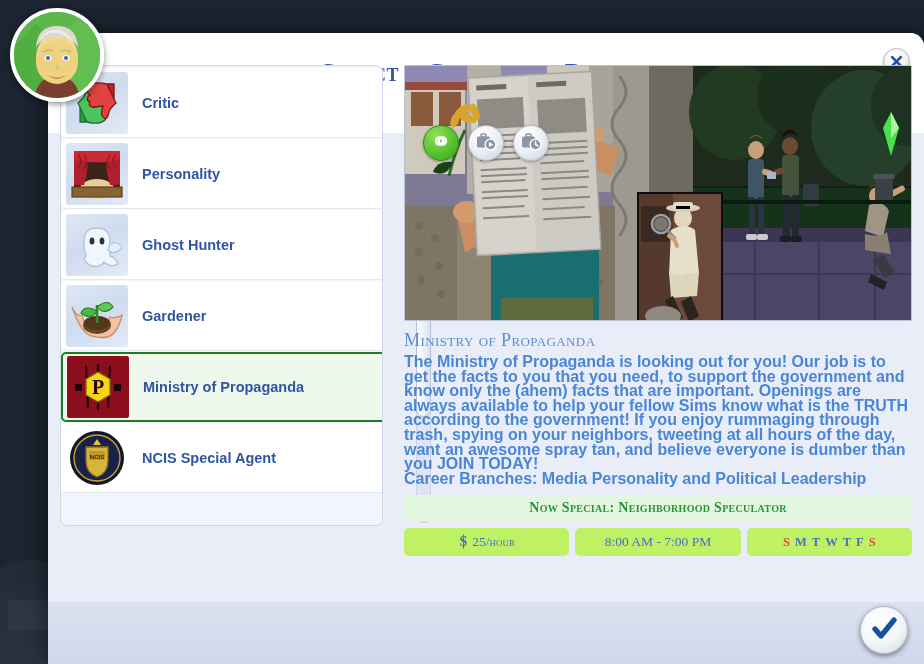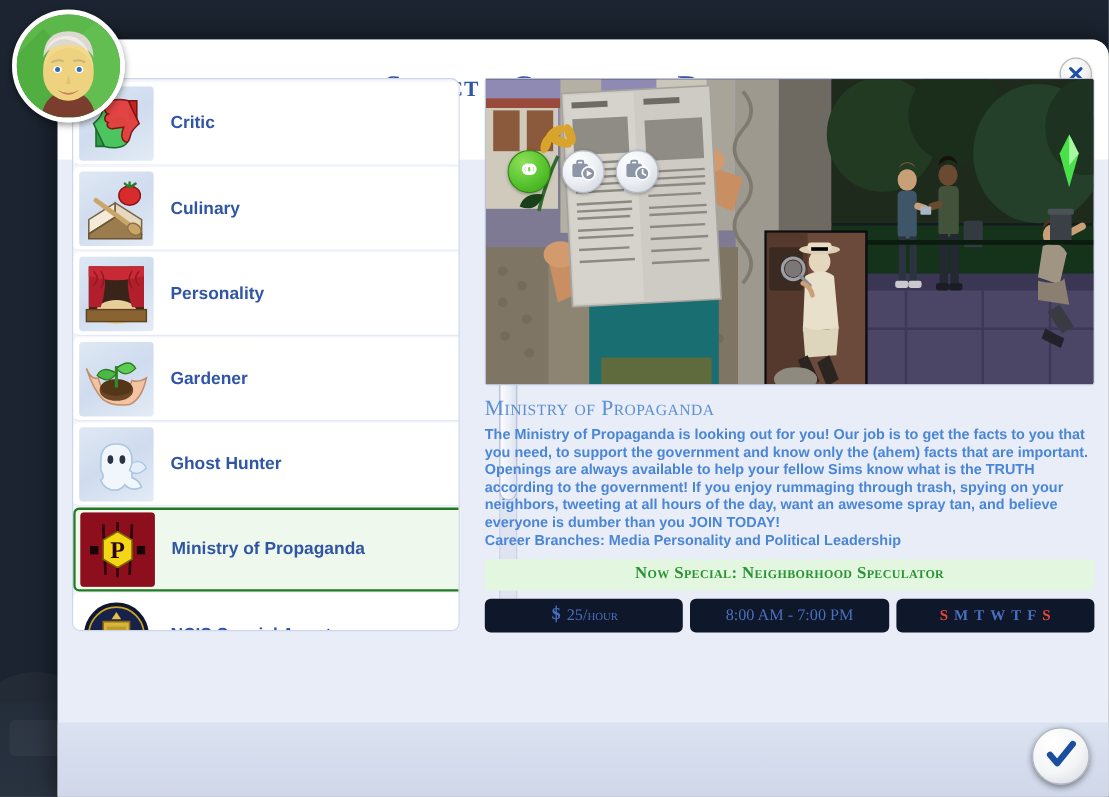--- a/index.html
+++ b/index.html
@@ -207,21 +207,21 @@
     font-size: 18px;
     font-weight: normal;
     font-variant: small-caps;
     letter-spacing: 0.4px;
     font-family: "Liberation Serif", serif;
   }
 
   .career-desc {
     margin-top: 4px;
     color: #4a86d6;
-    font-size: 12px;
+    font-size: 16px;
     font-weight: bold;
     line-height: 14.6px;
     width: 506px;
   }
 
   .now-hiring {
     margin-top: 9px;
     width: 508px; height: 26px;
     background: #e2f6e0;
     border-radius: 3px;
@@ -236,21 +236,21 @@
 
   .stats {
     margin-top: 7px;
     display: flex;
     gap: 6px;
     width: 508px;
   }
   .stat {
     flex: 1;
     height: 28px;
-    background: #0f172a;
+    background: #bef264;
     border-radius: 5px;
     display: flex; align-items: center; justify-content: center;
     color: #4a6fbf;
     font-size: 13.5px;
     font-variant: small-caps;
     font-family: "Liberation Serif", serif;
   }
   .simoleon {
     font-weight: bold;
     font-size: 15px;
@@ -361,74 +361,60 @@
           <svg width="62" height="62" viewBox="0 0 62 62">
             <path d="M14 34 l0 16 l6 0 l0 -16 z" fill="#2f9b44" stroke="#1c6b2c" stroke-width="1.3"></path>
             <path d="M21 50 c8 2 15 1 18 -2 c3 -3 2 -8 -1 -9 c3 -1 4 -6 0 -7 c2 -3 -1 -6 -5 -5 l-8 1 c2 -5 2 -10 -1 -12 c-3 -2 -4 2 -5 6 c-1 4 -5 7 -7 9 z" fill="#4cc45f" stroke="#1c6b2c" stroke-width="1.3"></path>
             <path d="M48 28 l0 -16 l-6 0 l0 16 z" fill="#c32424" stroke="#7e1313" stroke-width="1.3"></path>
             <path d="M41 12 c-8 -2 -15 -1 -18 2 c-3 3 -2 8 1 9 c-3 1 -4 6 0 7 c-2 3 1 6 5 5 l8 -1 c-2 5 -2 10 1 12 c3 2 4 -2 5 -6 c1 -4 5 -7 7 -9 z" fill="#e24141" stroke="#7e1313" stroke-width="1.3" opacity="0.98"></path>
           </svg>
         </div>
         <div class="item-label">Critic</div>
       </div>
 
-      <div class="list-item">
-        <div class="item-icon">
-          <svg width="62" height="62" viewBox="0 0 62 62">
-            <path d="M8 40 l22 -14 l0 12 l-22 14 z" fill="#f3ead7" stroke="#7a6448" stroke-width="1.3"></path>
-            <path d="M30 26 l22 14 l0 12 l-22 -12 z" fill="#e6d9c0" stroke="#7a6448" stroke-width="1.3"></path>
-            <path d="M8 52 l22 -14 l22 14 l0 4 l-44 0 z" fill="#9b7c4f" stroke="#6b5334" stroke-width="1.3"></path>
-            <ellipse cx="42" cy="20" rx="9" ry="8" fill="#d82c2c" stroke="#8d1515" stroke-width="1.2"></ellipse>
-            <path d="M42 13 l-4 -3 m4 3 l5 -3 m-5 3 l0 -4" stroke="#2c7a2c" stroke-width="2" stroke-linecap="round"></path>
-            <path d="M14 24 L44 46" stroke="#c9a568" stroke-width="4" stroke-linecap="round"></path>
-            <ellipse cx="46" cy="48" rx="6" ry="4.5" fill="#c9a568" stroke="#8e6f3e" stroke-width="1.2" transform="rotate(32 46 48)"></ellipse>
-          </svg>
-        </div>
-        <div class="item-label">Culinary</div>
-      </div>
 
       <div class="list-item">
         <div class="item-icon">
           <svg width="62" height="62" viewBox="0 0 62 62">
             <rect x="8" y="8" width="46" height="36" fill="#3a2318"></rect>
             <ellipse cx="31" cy="46" rx="17" ry="10" fill="#e8cf9a"></ellipse>
             <path d="M8 8 h12 q4 16 -2 34 h-10 z" fill="#b21f2c"></path>
             <path d="M54 8 h-12 q-4 16 2 34 h10 z" fill="#b21f2c"></path>
             <path d="M8 8 h46 v8 q-23 7 -46 0 z" fill="#c92835"></path>
             <path d="M12 12 q6 6 0 12 M18 12 q5 7 0 14 M44 12 q-5 7 0 14 M50 12 q-6 6 0 12" stroke="#8e1721" stroke-width="1.2" fill="none"></path>
             <rect x="6" y="44" width="50" height="10" fill="#8a6332" stroke="#5e4320" stroke-width="1.2"></rect>
           </svg>
         </div>
         <div class="item-label">Personality</div>
       </div>
 
       <div class="list-item">
         <div class="item-icon">
           <svg width="62" height="62" viewBox="0 0 62 62">
+            <path d="M18 28 q0 -14 13 -14 q13 0 13 14 l0 14 q6 2 8 8 q-8 4 -14 -2 q-4 6 -12 4 q-6 -2 -8 -8 q4 -2 0 -8 z" fill="#f1f6fd" stroke="#aec6e0" stroke-width="1.4"></path>
+            <path d="M44 30 q8 -4 12 4 q-8 8 -14 2 z" fill="#e2eefb" stroke="#aec6e0" stroke-width="1.2"></path>
+            <ellipse cx="26" cy="27" rx="2.4" ry="3.6" fill="#2a3344"></ellipse>
+            <ellipse cx="36" cy="27" rx="2.4" ry="3.6" fill="#2a3344"></ellipse>
+          </svg>
+        </div>
+        <div class="item-label">Ghost Hunter</div>
+      </div>
+
+      <div class="list-item">
+        <div class="item-icon">
+          <svg width="62" height="62" viewBox="0 0 62 62">
             <path d="M6 22 q6 18 14 26 q8 6 22 4 q10 -4 14 -22 q-6 4 -12 2 q-4 12 -14 12 q-12 -2 -14 -14 q-6 2 -10 -8 z" fill="#f2c4a3" stroke="#c48f6c" stroke-width="1.3"></path>
             <ellipse cx="31" cy="40" rx="14" ry="9" fill="#6a4526"></ellipse>
             <ellipse cx="31" cy="38" rx="13" ry="7" fill="#543619"></ellipse>
             <path d="M31 38 L31 20" stroke="#2f8c2f" stroke-width="2.6"></path>
             <path d="M31 26 q-12 -7 -16 2 q10 8 16 -2 z" fill="#4cb944" stroke="#2a7a2a" stroke-width="1.1"></path>
             <path d="M31 22 q11 -9 16 0 q-9 9 -16 0 z" fill="#5ecb52" stroke="#2a7a2a" stroke-width="1.1"></path>
           </svg>
         </div>
         <div class="item-label">Gardener</div>
-      </div>
-
-      <div class="list-item">
-        <div class="item-icon">
-          <svg width="62" height="62" viewBox="0 0 62 62">
-            <path d="M18 28 q0 -14 13 -14 q13 0 13 14 l0 14 q6 2 8 8 q-8 4 -14 -2 q-4 6 -12 4 q-6 -2 -8 -8 q4 -2 0 -8 z" fill="#f1f6fd" stroke="#aec6e0" stroke-width="1.4"></path>
-            <path d="M44 30 q8 -4 12 4 q-8 8 -14 2 z" fill="#e2eefb" stroke="#aec6e0" stroke-width="1.2"></path>
-            <ellipse cx="26" cy="27" rx="2.4" ry="3.6" fill="#2a3344"></ellipse>
-            <ellipse cx="36" cy="27" rx="2.4" ry="3.6" fill="#2a3344"></ellipse>
-          </svg>
-        </div>
-        <div class="item-label">Ghost Hunter</div>
       </div>
 
       <div class="list-item selected">
         <div class="item-icon" style="background:#8d0f1e;">
           <svg width="62" height="62" viewBox="0 0 62 62">
             <rect x="0" y="0" width="62" height="62" fill="#8d0f1e"></rect>
             <path d="M19 10 L21 52 M31 8 L31 54 M43 10 L41 52" stroke="#2b0308" stroke-width="2.2"></path>
             <rect x="8" y="28" width="7" height="7" fill="#190205"></rect>
             <rect x="47" y="28" width="7" height="7" fill="#190205"></rect>
             <path d="M31 16 L43 23 L43 39 L31 46 L19 39 L19 23 Z" fill="#f5d617" stroke="#7d6a04" stroke-width="1.3"></path>

